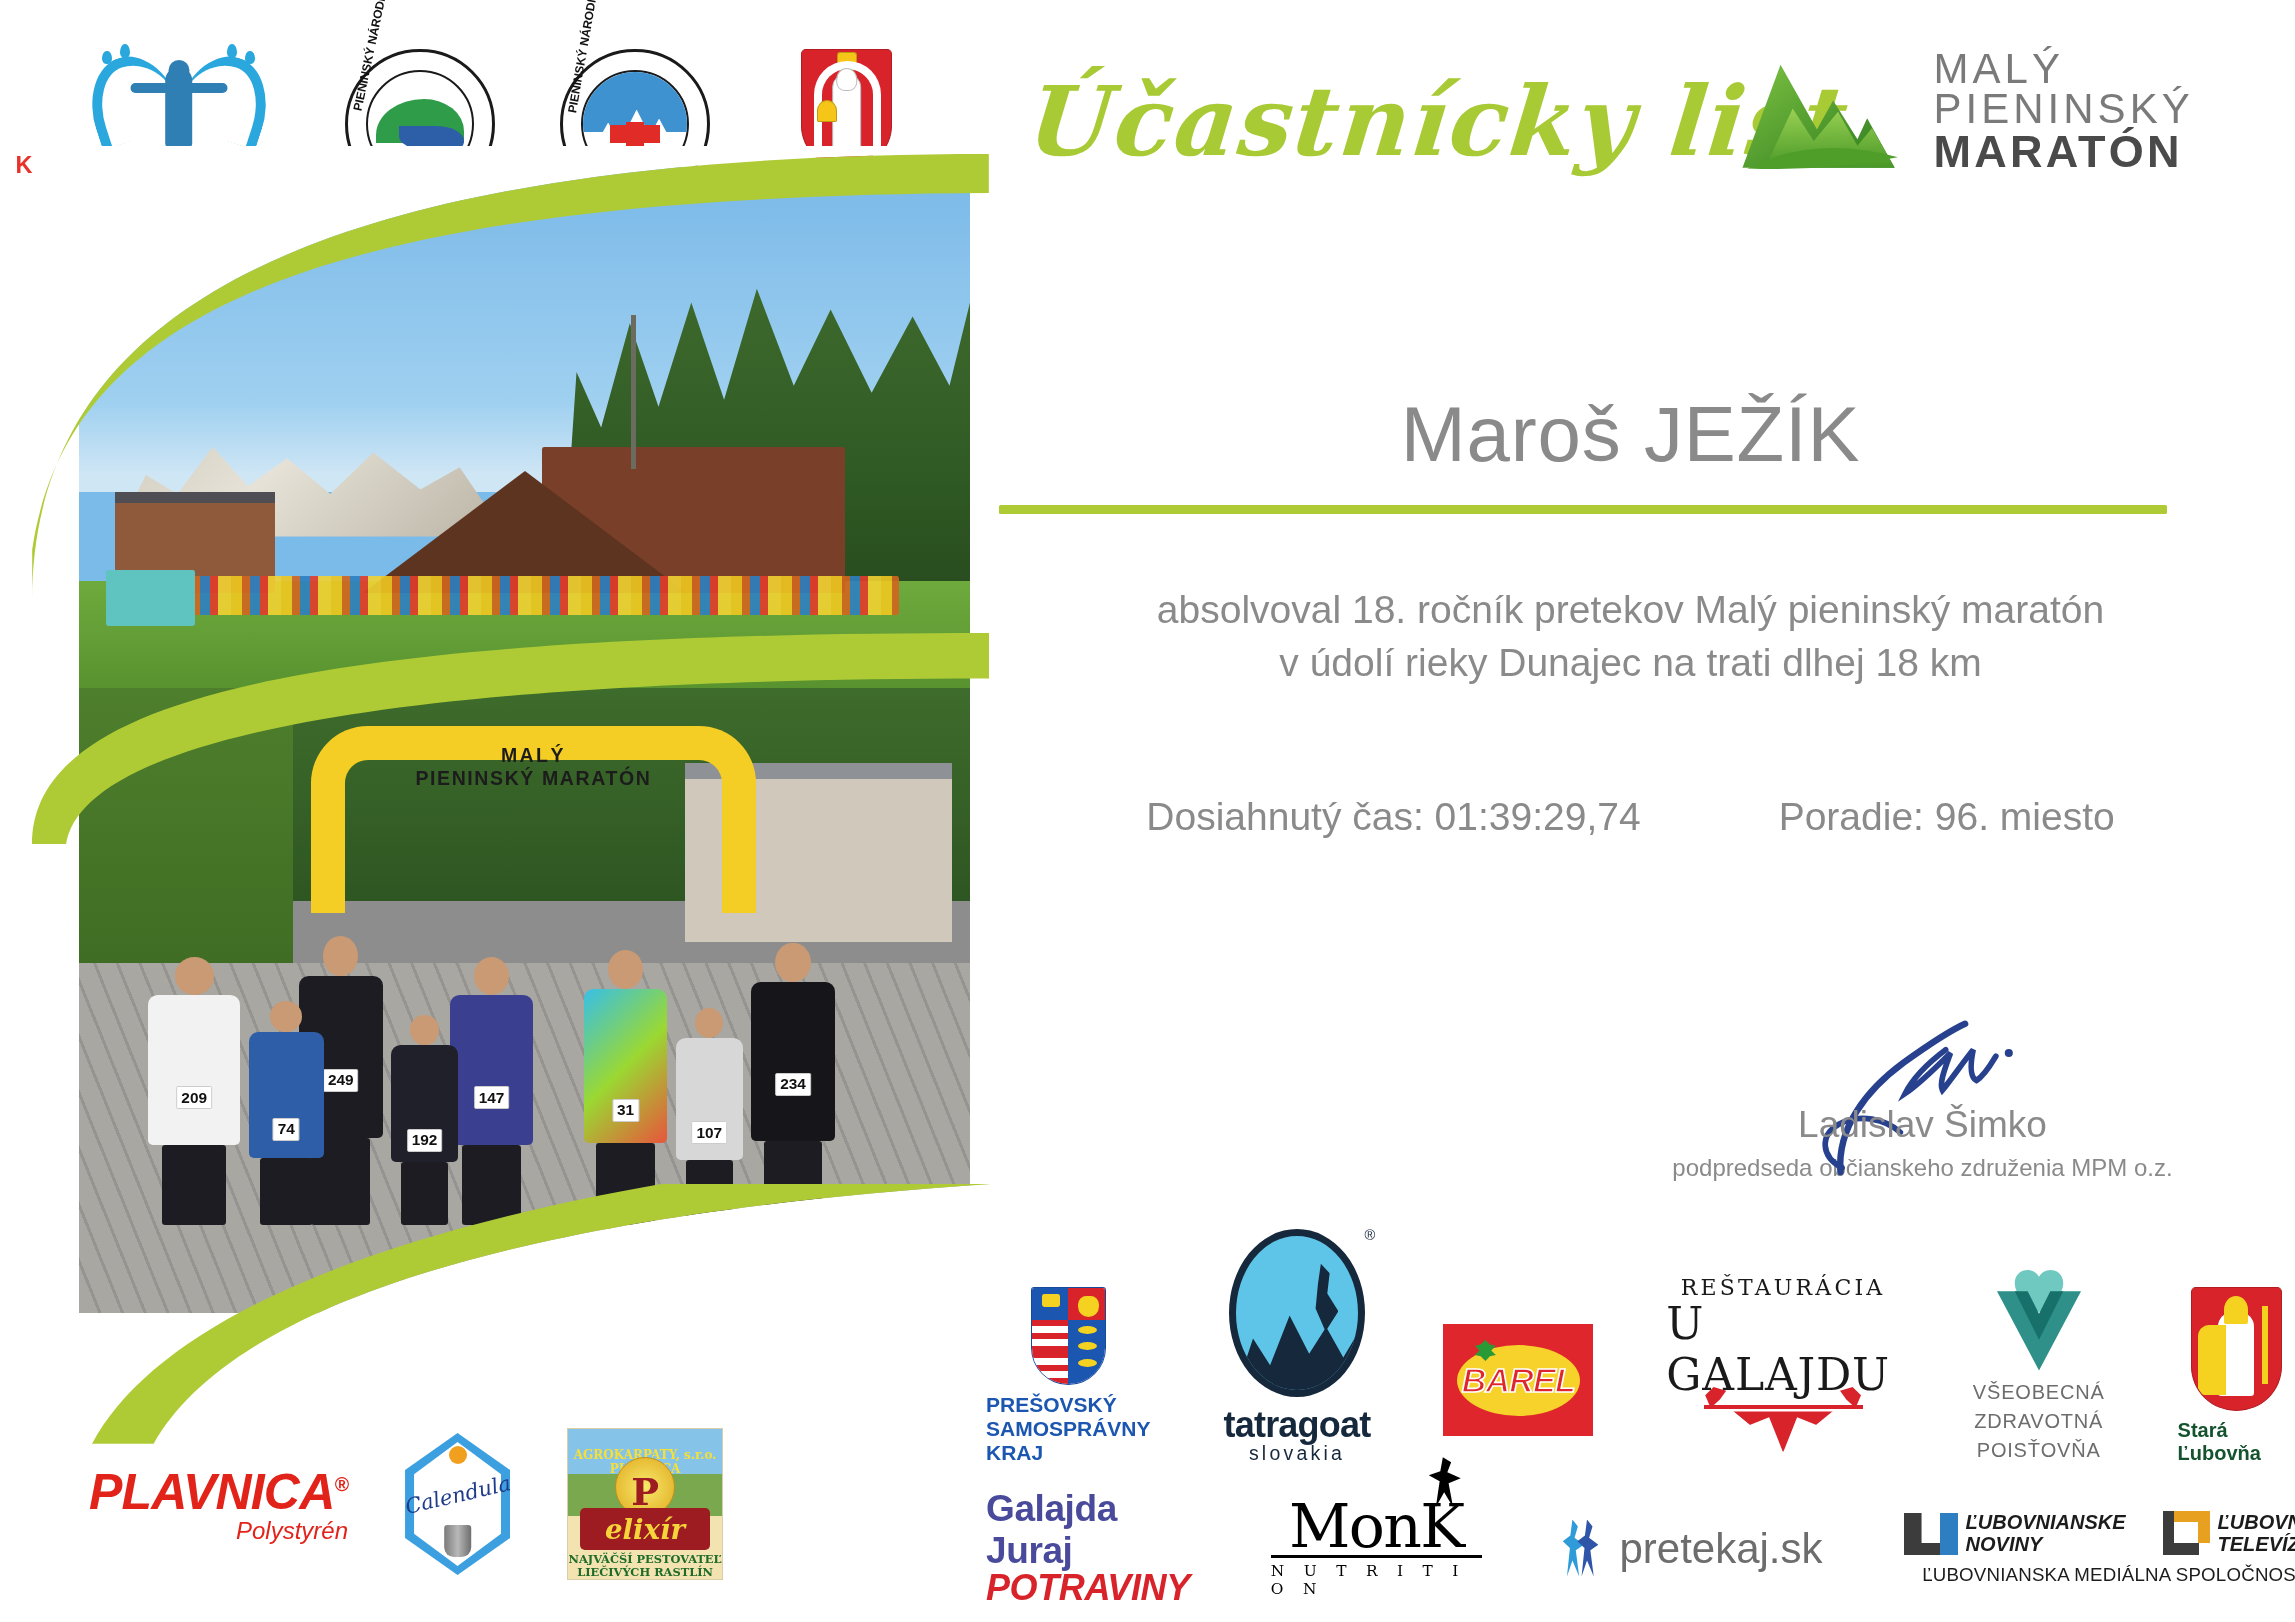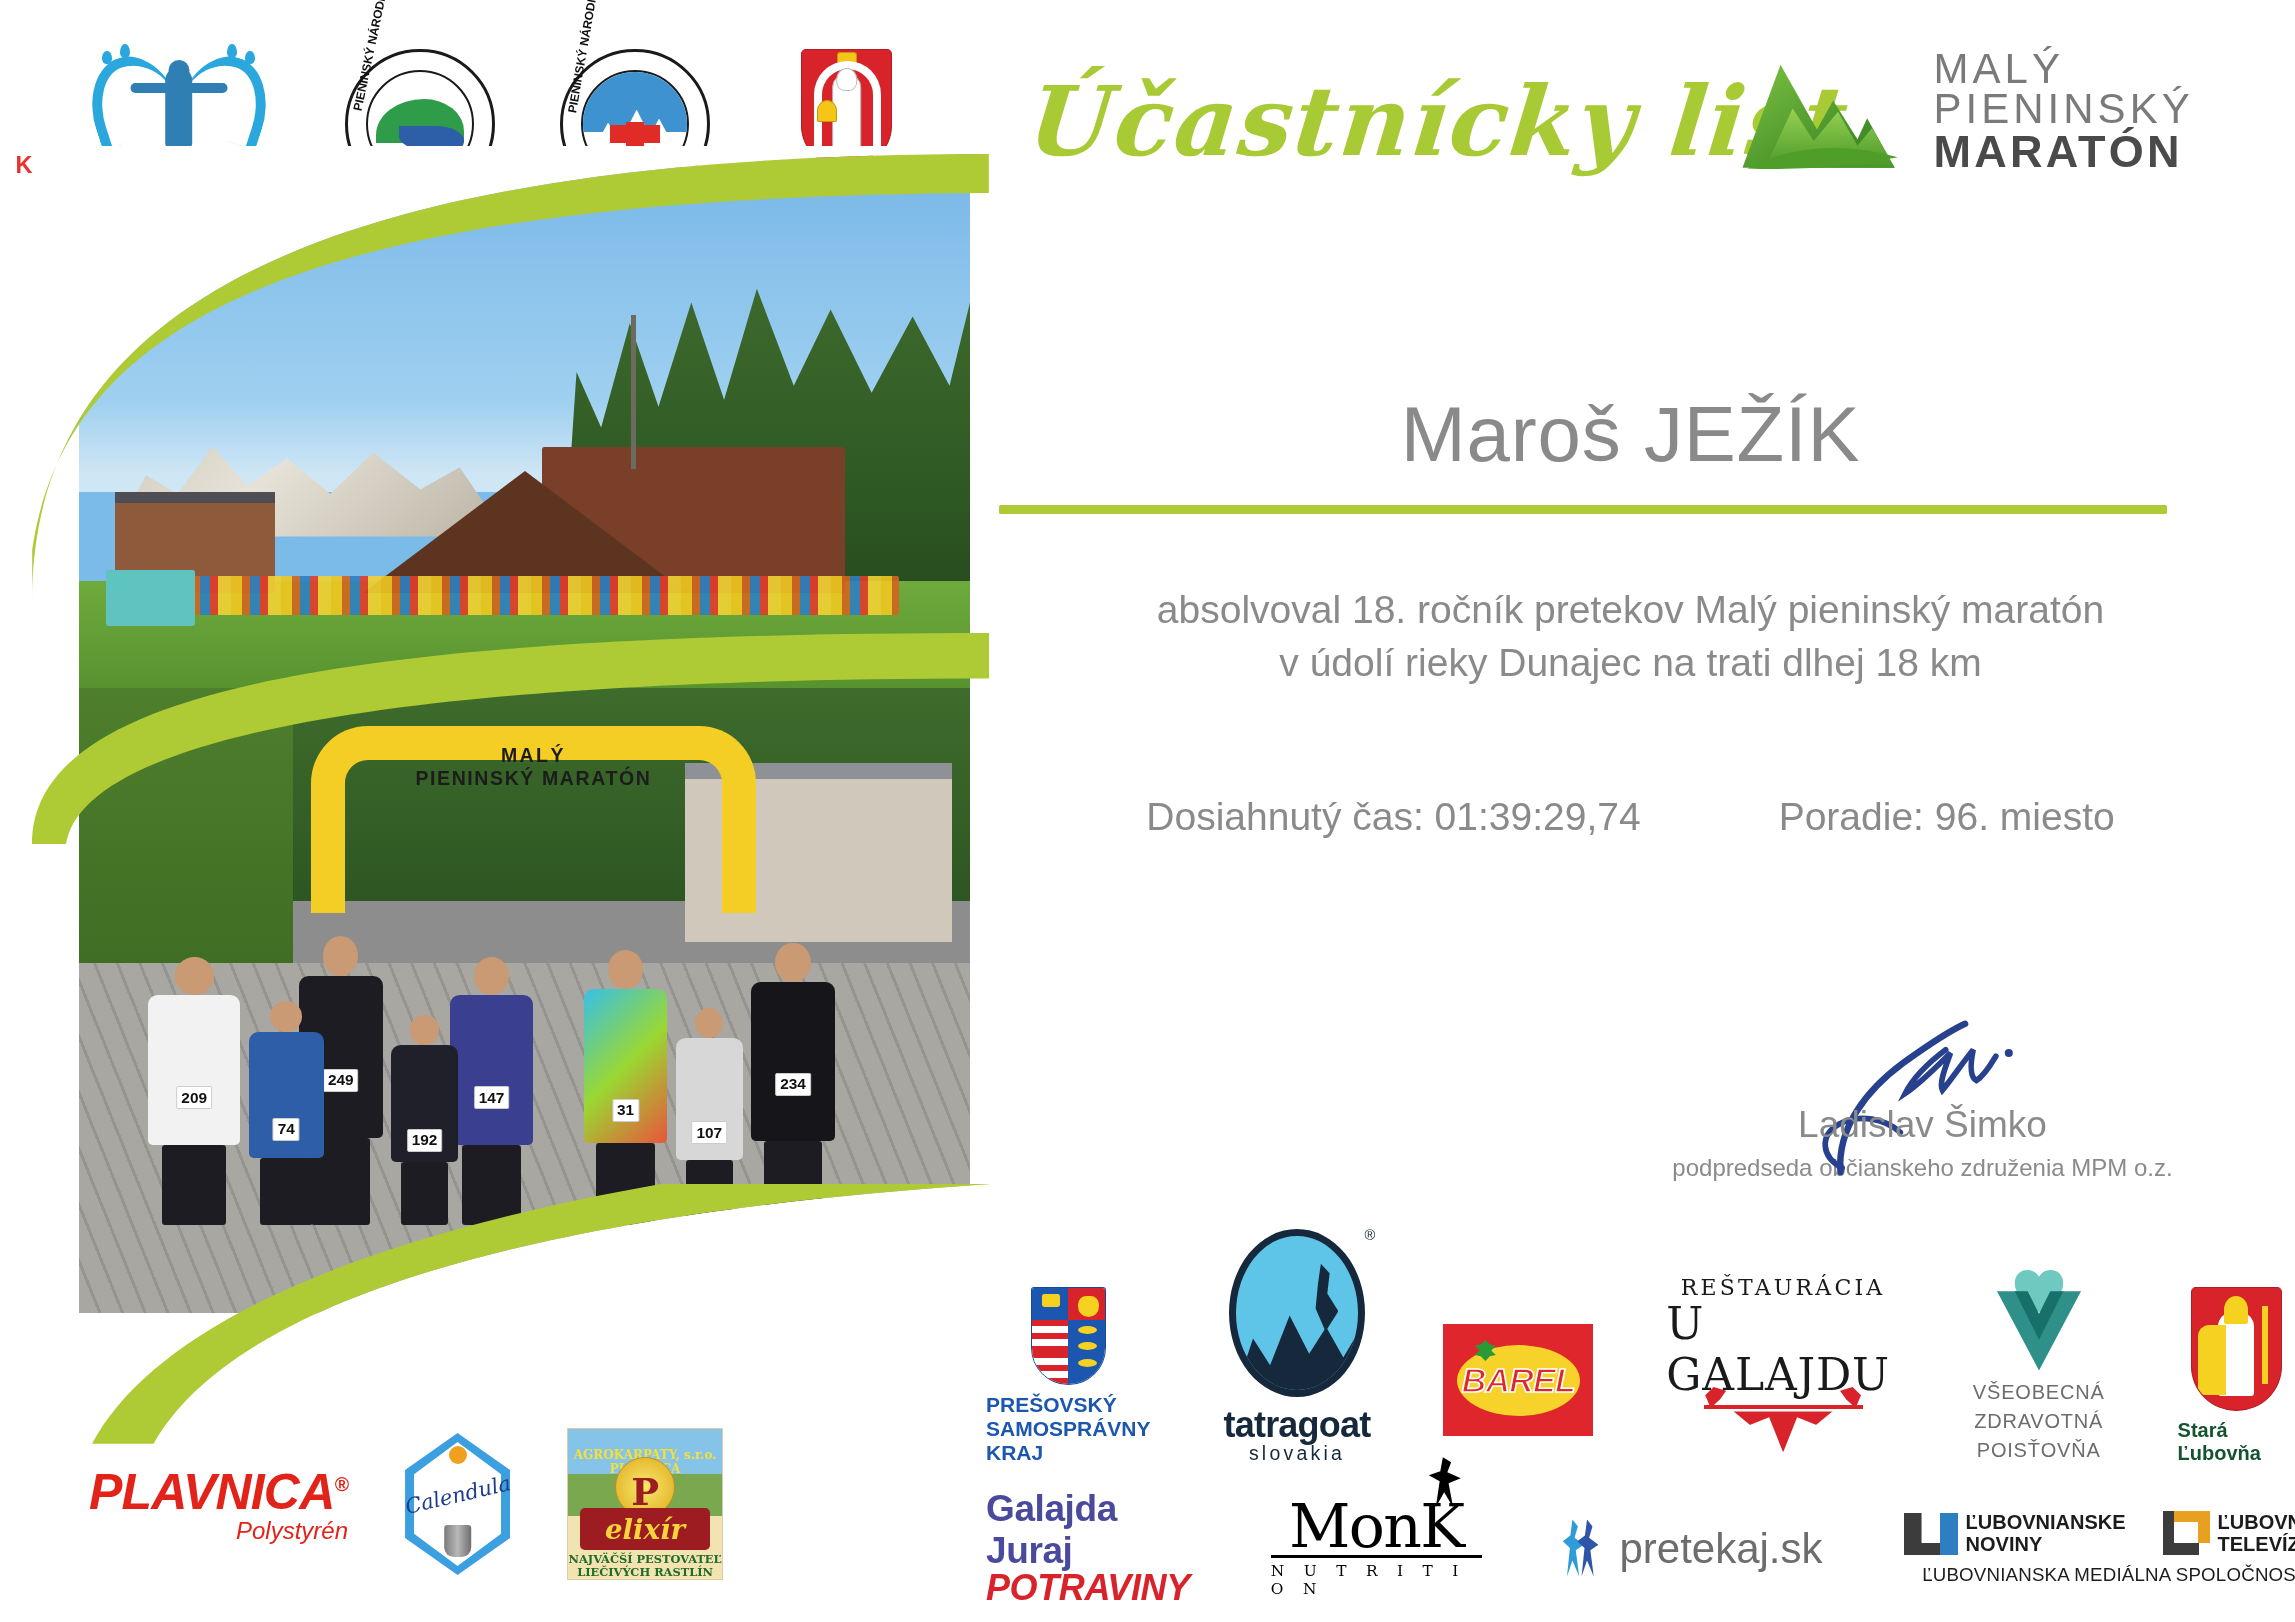--- a/index.html
+++ b/index.html
@@ -219,21 +219,21 @@
 
   .pretekaj{display:flex;align-items:center;gap:9.7px;}
   .pret-fig{width:47px;height:58px;position:relative;}
   .pret-a,.pret-b{position:absolute;width:21px;height:57px;
      clip-path:polygon(46% 0,72% 12%,56% 32%,100% 44%,62% 54%,78% 100%,46% 72%,20% 100%,34% 50%,0 38%,36% 28%);}
   .pret-a{left:0;background:#2f9bd8;} .pret-b{left:14.6px;background:#2f55a8;}
   .pret-t{font-size:42px;color:#6d6d6d;}
 
   .media{display:flex;flex-direction:column;align-items:center;}
   .media-row{display:flex;align-items:center;gap:37px;}
-  .ln{display:flex;align-items:center;gap:8px;}
+  .ln{display:flex;align-items:center;gap:8px;font-style:italic;}
   .ln-mark{width:54px;height:44px;position:relative;}
   .ln-mark .b1{position:absolute;left:0;bottom:0;width:18px;height:42px;background:#3c3c3c;
       clip-path:polygon(0 0,100% 0,100% 100%,0 100%);}
   .ln-mark .b2{position:absolute;left:0;bottom:0;width:49px;height:11.4px;background:#3c3c3c;}
   .ln-mark .b3{position:absolute;right:0;bottom:0;width:18px;height:42px;background:#2d7fc1;}
   .ln-txt{font-size:20px;font-weight:bold;color:#1c1c1c;line-height:1.1;}
   .lt-mark{width:47px;height:44px;position:relative;}
   .lt-mark .o1{position:absolute;left:0;top:0;width:37px;height:11.4px;background:#e8a020;}
   .lt-mark .o2{position:absolute;right:0;top:0;width:11.4px;height:32px;background:#e8a020;}
   .lt-mark .o3{position:absolute;left:0;top:0;width:11.4px;height:44px;background:#3c3c3c;}

